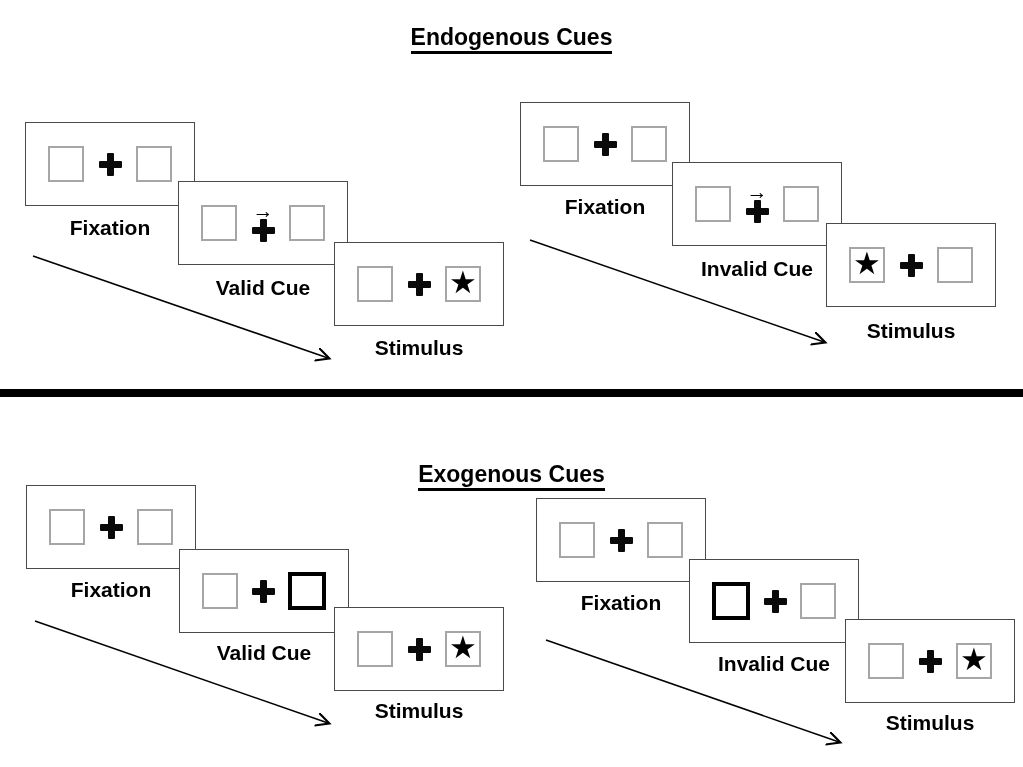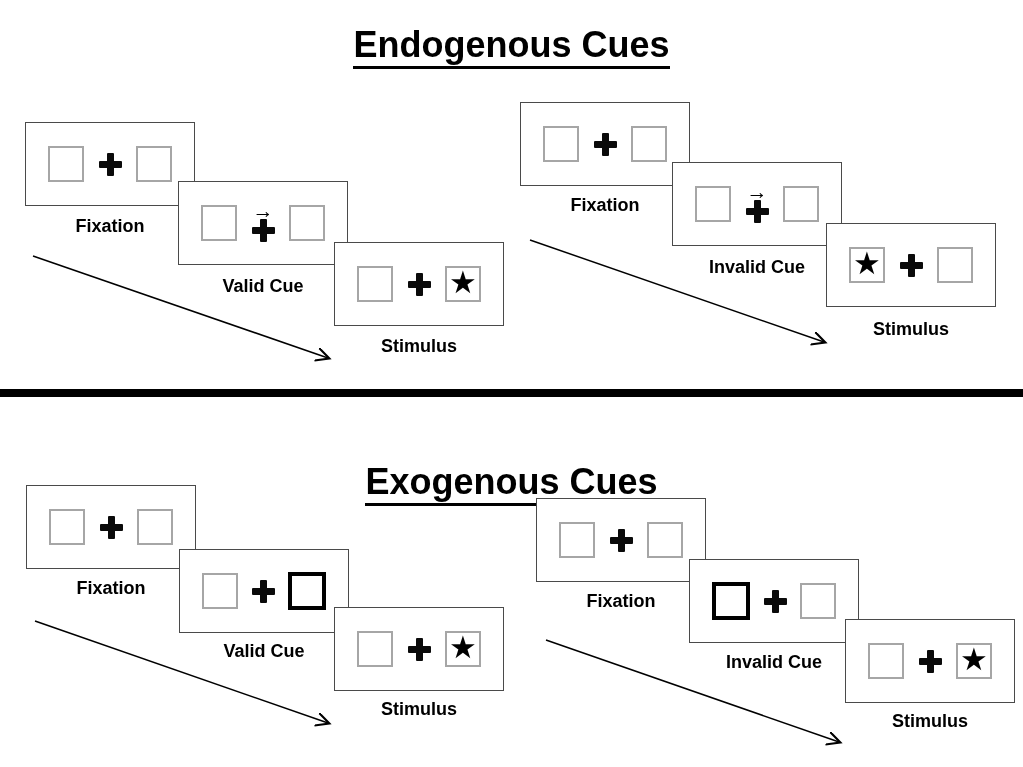--- a/index.html
+++ b/index.html
@@ -2,21 +2,21 @@
 <html><head>
 <meta charset="utf-8">
 <style>
   html,body{margin:0;padding:0;background:#ffffff;}
   #canvas{
     position:relative;width:1023px;height:767px;background:#ffffff;overflow:hidden;
     font-family:"Liberation Sans", sans-serif;color:#000;
   }
   .title{
     position:absolute;left:0;width:100%;text-align:center;
-    font-size:36px;font-weight:700;letter-spacing:0px;
+    font-size:23px;font-weight:700;letter-spacing:0px;
   }
   .title .u{border-bottom:3px solid #000;padding-bottom:1px;}
   .divider{position:absolute;left:0;width:1023px;height:8px;background:#000;}
   .panel{
     position:absolute;width:170px;height:84px;background:#fff;
     border:1px solid #4a4a4a;box-sizing:border-box;
     display:flex;align-items:center;justify-content:space-between;
     padding:0 22px;
   }
   .sq{
@@ -26,21 +26,21 @@
   }
   .sq.cued{width:38px;height:38px;border:4px solid #000;}
   .cross{position:relative;width:23px;height:23px;flex:0 0 auto;}
   .cross::before{content:"";position:absolute;left:8px;top:0;width:7px;height:23px;background:#0a0a0a;border-radius:1px;}
   .cross::after{content:"";position:absolute;left:0;top:8px;width:23px;height:7px;background:#0a0a0a;border-radius:1px;}
   .cue-col{display:flex;flex-direction:column;align-items:center;flex:0 0 auto;}
   .cue-arrow{font-size:21px;line-height:13px;font-weight:400;height:15px;display:block;}
   .star{font-size:31px;line-height:1;transform:translateY(-2px);font-family:"DejaVu Sans", sans-serif;}
   .plabel{
     position:absolute;width:170px;text-align:center;
-    font-size:18px;font-weight:700;
+    font-size:21px;font-weight:700;
   }
   .arrows{position:absolute;left:0;top:0;pointer-events:none;}
   .z1{z-index:1}.z2{z-index:2}.z3{z-index:3}
 </style>
 </head>
 <body>
 
 <div id="canvas">
 
   <div class="title" style="top:24px;">

